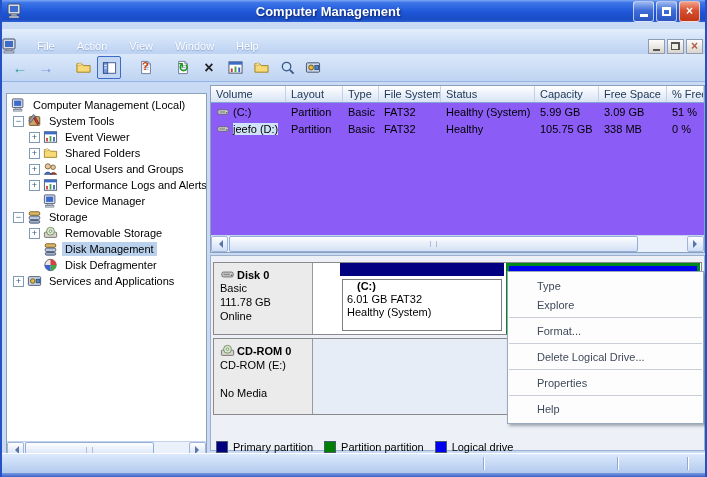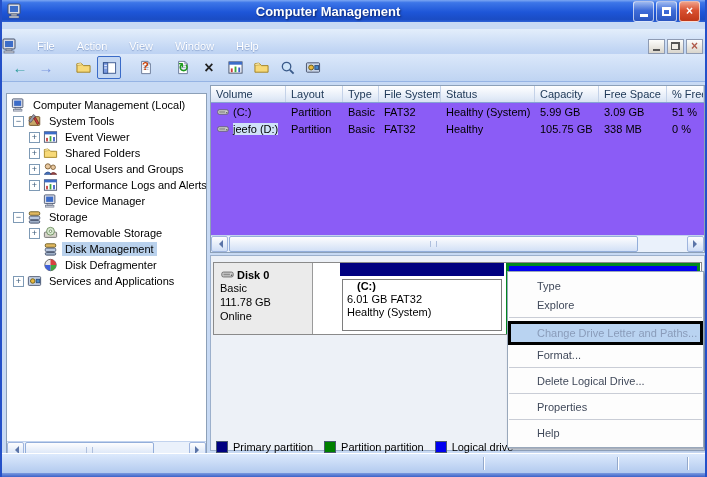--- a/index.html
+++ b/index.html
@@ -549,20 +549,36 @@
           <div class="band"></div>
           <div class="pbody">
             <div style="font-weight:bold">jeefo (D:)</div>
             <div>105.75 GB FAT32</div>
             <div>Healthy</div>
           </div>
         </div>
       </div>
     </div>
 
+    <div class="disk-row r1">
+      <div class="disk-label">
+        <div class="disk-name">
+            <span style="width:15px;height:14px">
+              <svg>
+                <use href="#sym-cd"></use>
+              </svg>
+            </span>
+            <span>CD-ROM 0</span>
+          </div>
+        <div class="disk-line">CD-ROM (E:)</div>
+        <div class="disk-line">&nbsp;</div>
+        <div class="disk-line">No Media</div>
+      </div>
+      <div class="disk-strip empty"></div>
+    </div>
 
     <div class="legend">
       <span class="leg-item">
         <span class="leg-sq leg-navy"></span>
         <span>Primary partition</span>
       </span>
       <span class="leg-item">
         <span class="leg-sq leg-green"></span>
         <span>Partition partition</span>
       </span>
@@ -570,21 +586,20 @@
         <span class="leg-sq leg-blue"></span>
         <span>Logical drive</span>
       </span>
     </div>
   </div>
 
   <div class="ctx-menu">
     <div class="ctx-item">Type</div>
     <div class="ctx-item">Explore</div>
     <div class="ctx-sep"></div>
-    <div class="ctx-item hl">Change Drive Letter and Paths...</div>
     <div class="ctx-item">Format...</div>
     <div class="ctx-sep"></div>
     <div class="ctx-item">Delete Logical Drive...</div>
     <div class="ctx-sep"></div>
     <div class="ctx-item">Properties</div>
     <div class="ctx-sep"></div>
     <div class="ctx-item">Help</div>
   </div>
 
   <div class="statusbar">

